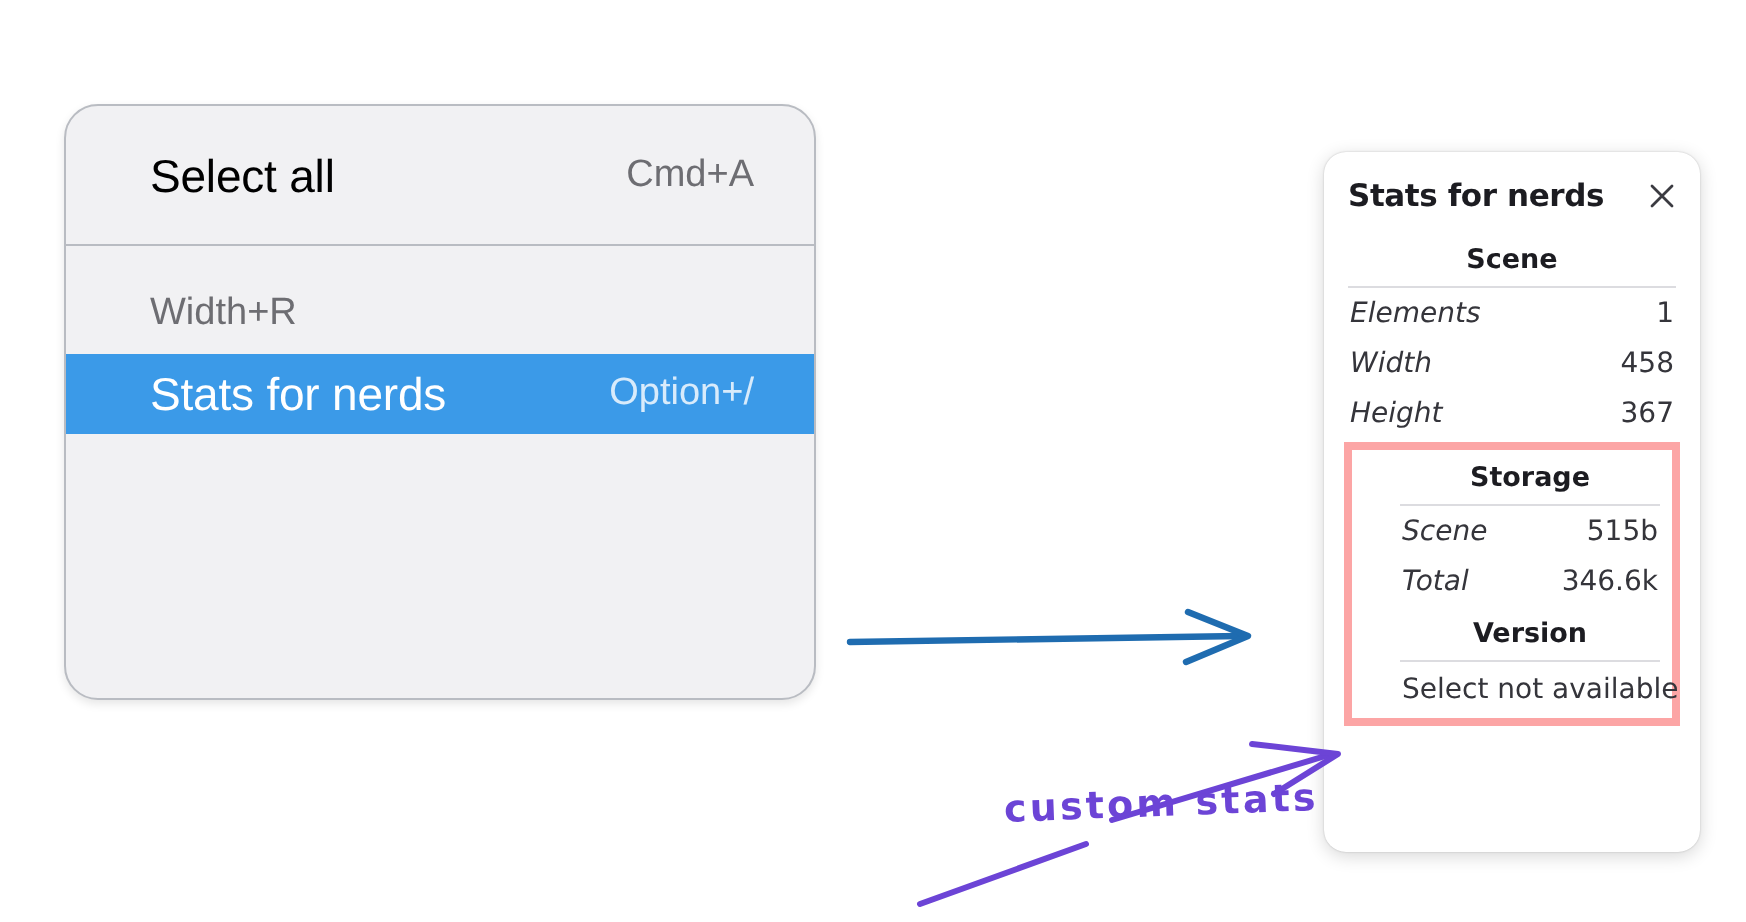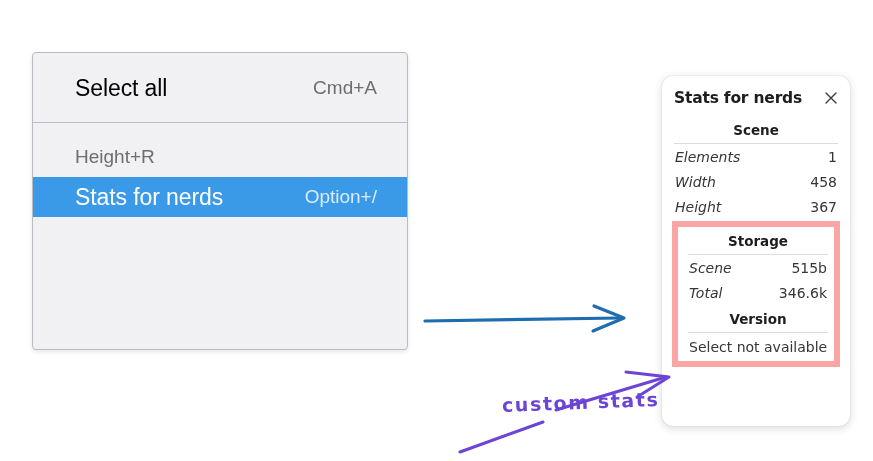--- a/index.html
+++ b/index.html
@@ -12,21 +12,21 @@
   }
   #stage{position:absolute;left:0;top:0;width:873px;height:461px;}
 
   
   .context-menu{
     position:absolute;
     left:32px; top:52px;
     width:376px; height:298px;
     background:#f1f1f3;
     border:1px solid #b9bcc2;
-    border-radius:4px;
+    border-radius:17px;
     box-sizing:border-box;
     box-shadow:0 2px 5px rgba(0,0,0,.10);
     overflow:hidden;
   }
   .menu-group{padding:0;}
   .menu-group.first{padding-top:15px;padding-bottom:14px;}
   .menu-group.second{padding-top:14px;padding-bottom:17px;}
   .menu-sep{height:1px;background:#b9bcc2;margin:0;}
   .menu-item{
     display:flex;
@@ -100,23 +100,23 @@
     justify-content:space-between;
     align-items:center;
     font-size:14px;
     color:#35353b;
     padding:5px 3px 4px 3px;
   }
   .stat-row .k{text-align:left;font-style:italic;}
   .stat-row .v{text-align:right;}
 
   .purple-box{
-    border:6px solid #fca5a5;
+    border:4px solid #fca5a5;
     margin:2px 0 0 0;
-    padding:0 4px 4px 8px;
+    padding:0 4px 4px 22px;
     box-sizing:border-box;
   }
   .purple-box .section-title{padding-top:6px;}
   .note-line{
     font-size:14px;
     color:#35353b;
     padding:6px 3px 2px 3px;
     white-space:nowrap;
   }
 
@@ -143,21 +143,21 @@
   <div class="context-menu">
     <div class="menu-group first" id="group-1">
         <div class="menu-item">
           <span class="label">Select all</span>
           <span class="shortcut">Cmd+A</span>
         </div>
       </div>
     <div class="menu-sep"></div>
     <div class="menu-group second" id="group-2">
         <div class="menu-item">
-          <span class="shortcut">Height+R</span>
+          <span class="shortcut">Width+R</span>
         </div>
         <div class="menu-item selected">
           <span class="label">Stats for nerds</span>
           <span class="shortcut">Option+/</span>
         </div>
       </div>
   </div>
 
   <div class="stats-panel">
 

